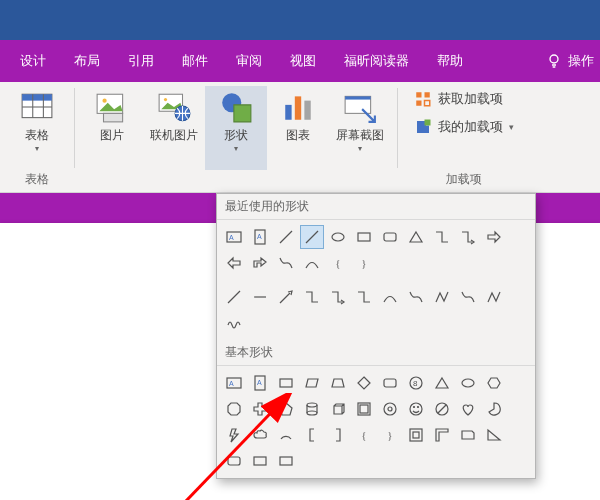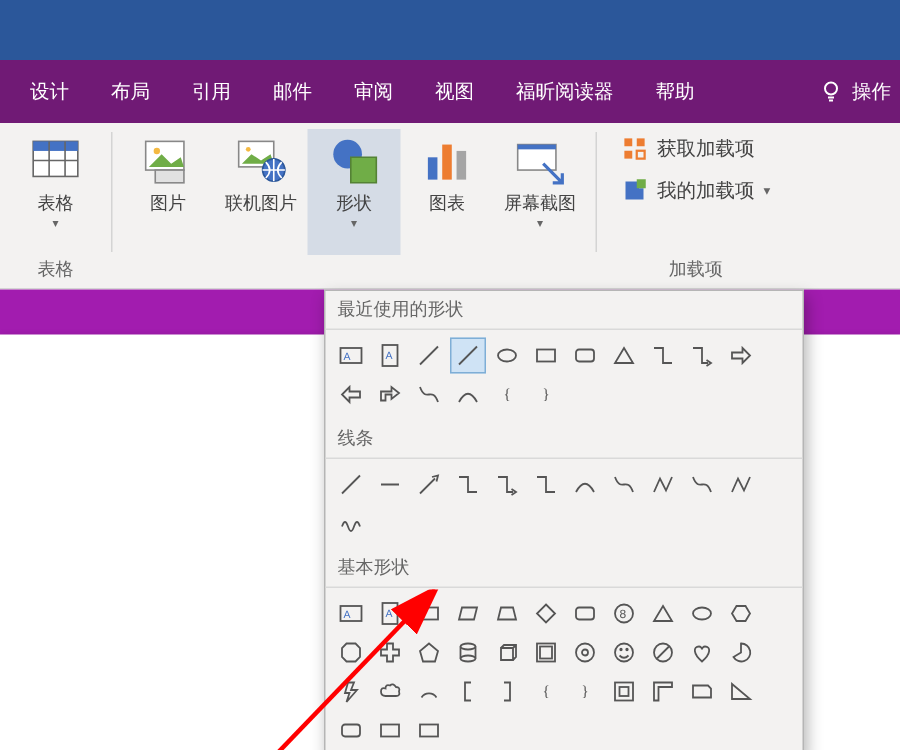--- a/index.html
+++ b/index.html
@@ -1,17 +1,17 @@
 <!DOCTYPE html>
 <html><head>
 <meta charset="utf-8">
 <style>
   html,body{margin:0;padding:0;font-family:"Microsoft YaHei","Segoe UI",sans-serif;font-size:13px;background:#fff;color:#333;width:600px;height:500px;overflow:hidden}
   .titlebar{height:40px;background:#2b579a}
-  .tabs{height:42px;background:#701a75;display:flex;align-items:center;padding:0 6px;color:#fff}
+  .tabs{height:42px;background:#a21caf;display:flex;align-items:center;padding:0 6px;color:#fff}
   .tab{padding:0 14px;height:42px;display:flex;align-items:center;cursor:pointer}
   .help-area{margin-left:auto;display:flex;align-items:center}
   .help-area .bulb{width:16px;height:16px;margin-right:6px}
   .ribbon{height:110px;background:#f3f2f1;border-bottom:1px solid #d4d4d4;display:flex;position:relative}
   .group{display:flex;flex-direction:column;align-items:center;padding:4px 6px 2px;position:relative}
   .group-label{font-size:12px;color:#666;position:absolute;bottom:4px;left:0;right:0;text-align:center}
   .sep{width:1px;background:#d4d4d4;margin:6px 0 24px}
   .big-btn{display:flex;flex-direction:column;align-items:center;justify-content:flex-start;width:62px;height:80px;cursor:pointer;padding-top:4px}
   .big-btn.active{background:#d5dce6}
   .big-btn .ico{width:34px;height:34px;display:flex;align-items:center;justify-content:center}
@@ -255,21 +255,20 @@
             <path d="M2 13 Q8 2 14 13" fill="none"></path>
           </svg>
         </div>
         <div class="shape">
           <span class="txt">{</span>
         </div>
         <div class="shape">
           <span class="txt">}</span>
         </div>
       </div>
-    <div class="dd-section-title">线条</div>
     <div class="dd-grid" id="grid-lines">
         <div class="shape">
           <svg viewBox="0 0 16 16">
             <line x1="2" y1="14" x2="14" y2="2"></line>
           </svg>
         </div>
         <div class="shape">
           <svg viewBox="0 0 16 16">
             <line x1="2" y1="8" x2="14" y2="8"></line>
           </svg>

